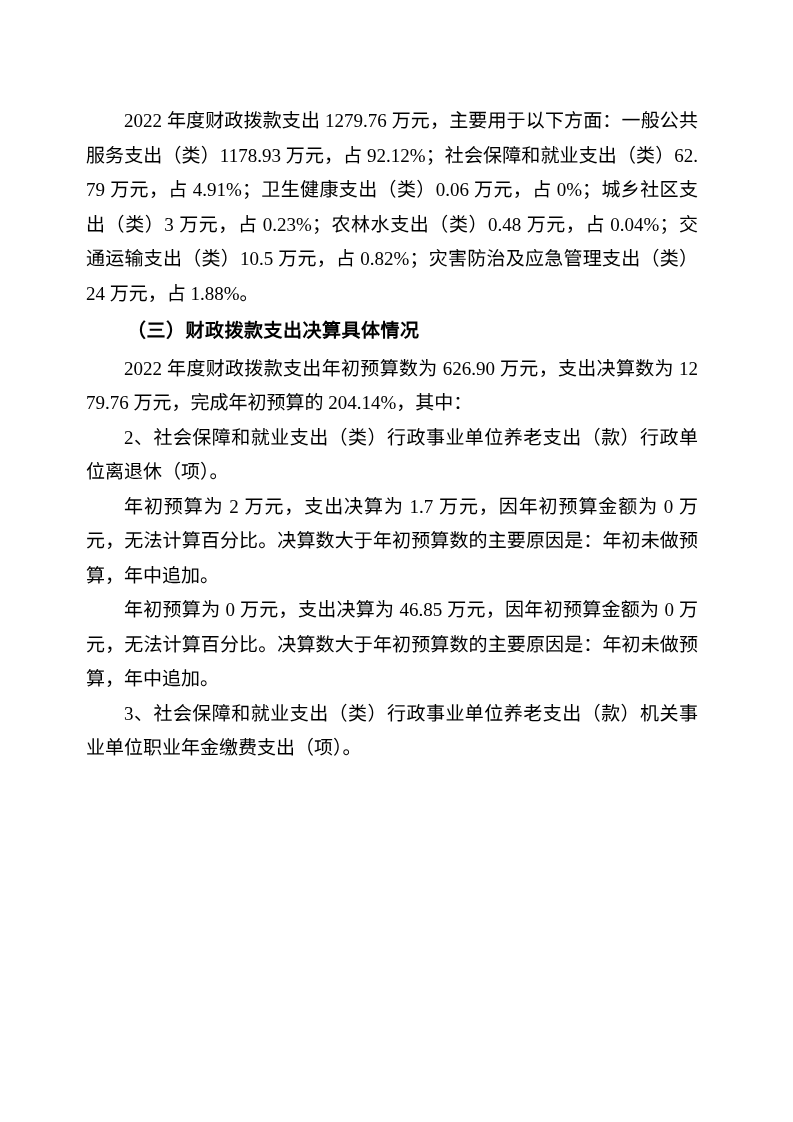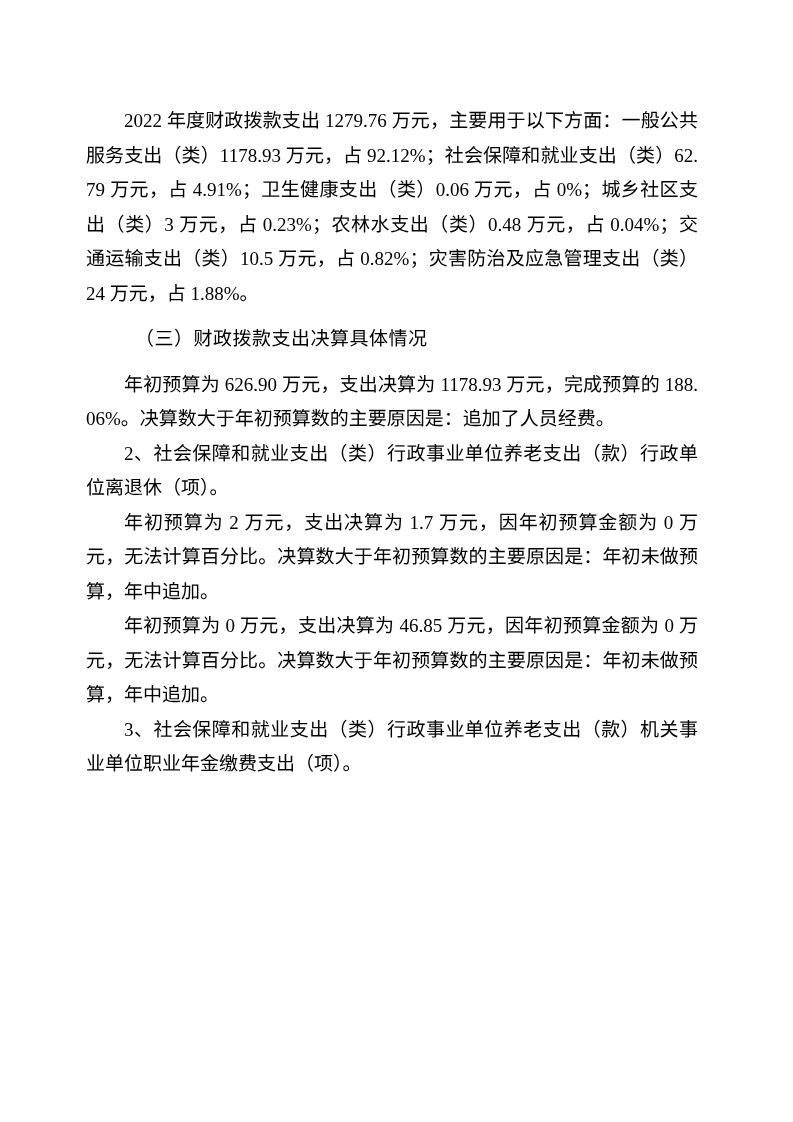--- a/index.html
+++ b/index.html
@@ -20,32 +20,32 @@
     line-height: 34.5px;
     overflow: hidden;
   }
   .para {
     margin: 0;
     text-indent: 2em;
     text-align: justify;
     word-break: break-all;
   }
   .heading {
-    margin: 11px;
+    margin: 3px;
     text-indent: 2em;
     text-align: justify;
     font-family: "Liberation Sans", "DejaVu Sans", sans-serif;
-    font-weight: normal;
+    font-weight: bold;
     letter-spacing: 0.5px;
   }
 </style>
 </head>
 <body>
 
 <div class="page">
   <p class="para">2022 年度财政拨款支出 1279.76 万元，主要用于以下方面：一般公共服务支出（类）1178.93 万元，占 92.12%；社会保障和就业支出（类）62.79 万元，占 4.91%；卫生健康支出（类）0.06 万元，占 0%；城乡社区支出（类）3 万元，占 0.23%；农林水支出（类）0.48 万元，占 0.04%；交通运输支出（类）10.5 万元，占 0.82%；灾害防治及应急管理支出（类）24 万元，占 1.88%。</p>
   <p class="heading">（三）财政拨款支出决算具体情况</p>
-  <p class="para">年初预算为 626.90 万元，支出决算为 1178.93 万元，完成预算的 188.06%。决算数大于年初预算数的主要原因是：追加了人员经费。</p>
+  <p class="para">2022 年度财政拨款支出年初预算数为 626.90 万元，支出决算数为 1279.76 万元，完成年初预算的 204.14%，其中：</p>
   <p class="para">2、社会保障和就业支出（类）行政事业单位养老支出（款）行政单位离退休（项）。</p>
   <p class="para">年初预算为 2 万元，支出决算为 1.7 万元，因年初预算金额为 0 万元，无法计算百分比。决算数大于年初预算数的主要原因是：年初未做预算，年中追加。</p>
   <p class="para">年初预算为 0 万元，支出决算为 46.85 万元，因年初预算金额为 0 万元，无法计算百分比。决算数大于年初预算数的主要原因是：年初未做预算，年中追加。</p>
   <p class="para">3、社会保障和就业支出（类）行政事业单位养老支出（款）机关事业单位职业年金缴费支出（项）。</p>
 </div>
 
 </body></html>

